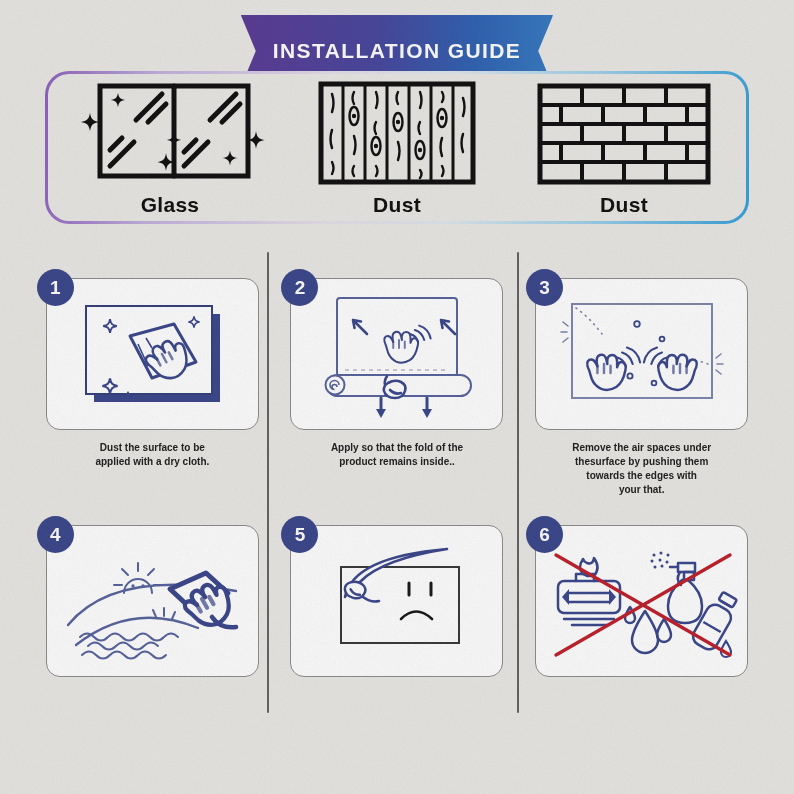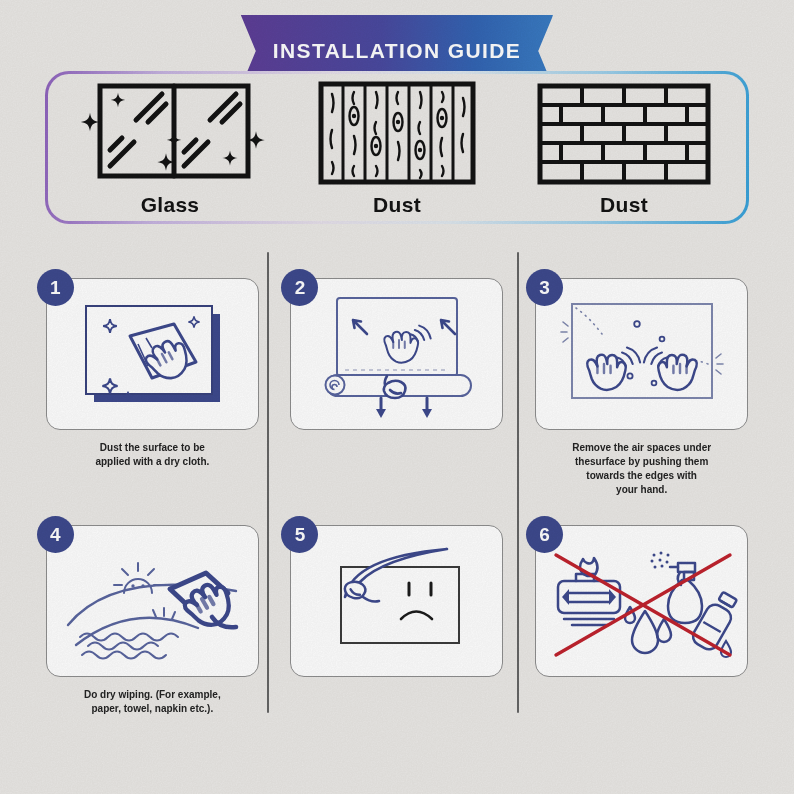--- a/index.html
+++ b/index.html
@@ -218,20 +218,22 @@
           <g fill="#fff" stroke="var(--ink)" stroke-width="2.8" stroke-linejoin="round" stroke-linecap="round">
             <use href="#openhand" transform="translate(102,56) scale(0.72)"></use>
           </g>
           <use href="#wavearcs" transform="translate(102,56) scale(0.72)" fill="none" stroke="var(--ink)" stroke-width="2.8" stroke-linecap="round"></use>
           <g fill="#fff" stroke="var(--ink)" stroke-width="2.6" stroke-linejoin="round" stroke-linecap="round">
             <path d="M90,92 q-6,10 4,15" fill="none"></path>
             <use href="#grabhand" transform="translate(100,106)"></use>
           </g>
         </svg>
       </div>
+      <div class="caption">Apply so that the fold of the
+product remains inside..</div>
     </div>
 
     <div class="step">
       <div class="card">
         <div class="badge">
             <span>3</span>
           </div>
         <svg width="200" height="140" viewBox="0 0 200 140">
           <rect x="30" y="20" width="140" height="94" fill="#fff" stroke="#8089b0" stroke-width="2"></rect>
           <g fill="none" stroke="#8089b0" stroke-width="1.6" stroke-linecap="round">
@@ -252,21 +254,21 @@
           <use href="#wavearcs" transform="translate(62,80) scale(0.82)" fill="none" stroke="var(--ink)" stroke-width="2.6" stroke-linecap="round"></use>
           <g fill="#fff" stroke="var(--ink)" stroke-width="3" stroke-linejoin="round" stroke-linecap="round">
             <use href="#openhand" transform="translate(138,80) scale(-0.82,0.82)"></use>
           </g>
           <use href="#wavearcs" transform="translate(138,80) scale(-0.82,0.82)" fill="none" stroke="var(--ink)" stroke-width="2.6" stroke-linecap="round"></use>
         </svg>
       </div>
       <div class="caption">Remove the air spaces under
 thesurface by pushing them
 towards the edges with
-your hand.</div>
+your that.</div>
     </div>
 
     <div class="step">
       <div class="card">
         <div class="badge">
             <span>4</span>
           </div>
         <svg width="200" height="140" viewBox="0 0 200 140">
           <g fill="none" stroke="#5a66a0" stroke-width="2" stroke-linecap="round">
             <path d="M86,32 v8 M70,38 l6,6 M102,38 l-6,6 M62,54 h8 M110,54 h-8"></path>
@@ -284,22 +286,20 @@
             <path d="M30,124 q7,-7 14,0 t14,0 t14,0 t14,0 t14,0 t14,0"></path>
             <path d="M104,86 l-3,-7 M112,85 l0,-8 M120,88 l3,-7"></path>
           </g>
           <polygon points="118,58 154,42 176,62 148,86" fill="#fff" stroke="var(--ink)" stroke-width="5" stroke-linejoin="round"></polygon>
           <g fill="#fff" stroke="var(--ink)" stroke-width="4.6" stroke-linejoin="round" stroke-linecap="round">
             <use href="#openhand" transform="translate(150,68) rotate(-30) scale(0.92)"></use>
             <path d="M160,86 q8,12 24,10" fill="none"></path>
           </g>
         </svg>
       </div>
-      <div class="caption">Do dry wiping. (For example,
-paper, towel, napkin etc.).</div>
     </div>
 
     <div class="step">
       <div class="card">
         <div class="badge">
             <span>5</span>
           </div>
         <svg width="200" height="140" viewBox="0 0 200 140">
           <rect x="44" y="36" width="118" height="76" fill="#fff" stroke="#3c3c3c" stroke-width="2"></rect>
           <path d="M48,66 Q56,26 150,18 Q86,28 64,50 Q52,58 48,66 Z" fill="#fff" stroke="var(--ink)" stroke-width="2.6" stroke-linejoin="round"></path>

